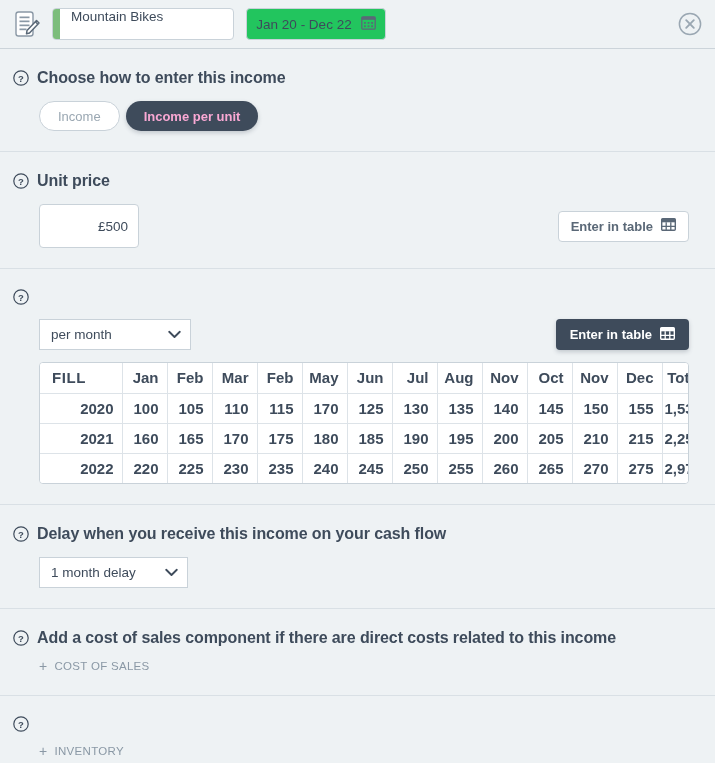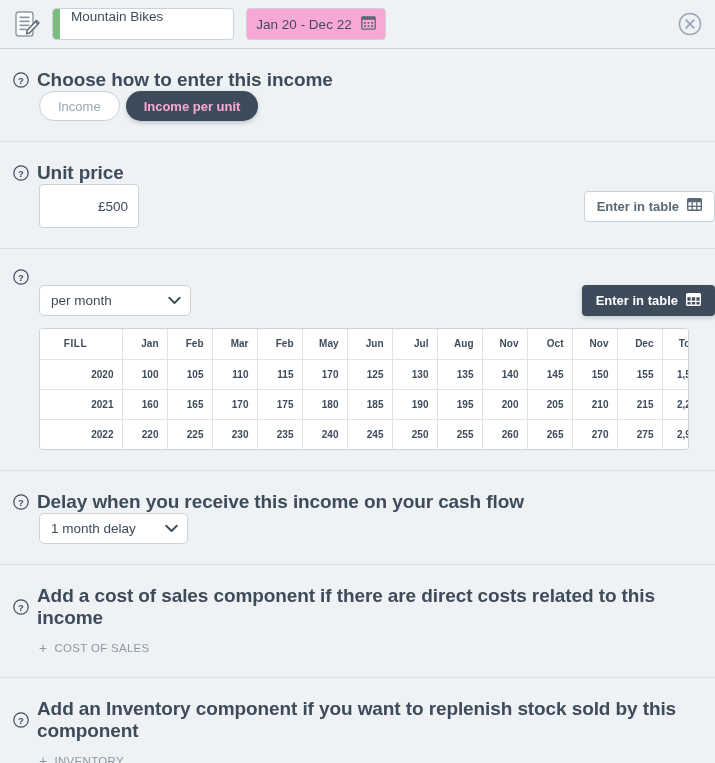--- a/index.html
+++ b/index.html
@@ -48,21 +48,21 @@
   .name-text {
     padding-left: 11px;
     font-size: 13.5px;
     color: #3e4b5b;
     white-space: nowrap;
   }
   .date-field {
     margin-left: 12px;
     width: 140px;
     height: 32px;
-    background: #f9a8d4;
+    background: #22c55e;
     border: 1px solid #c9d2d9;
     border-radius: 4px;
     display: flex;
     align-items: center;
     justify-content: center;
     gap: 9px;
     font-size: 13.5px;
     color: #3e4b5b;
     white-space: nowrap;
   }
@@ -86,27 +86,29 @@
     display: flex;
     align-items: center;
     gap: 8px;
     padding-left: 13px;
   }
   .qmark {
     width: 16px; height: 16px;
     flex: 0 0 auto;
   }
   .sec-title {
-    font-size: 19px;
+    font-size: 16px;
     font-weight: bold;
     color: #3e4b5b;
     letter-spacing: -0.1px;
   }
   .sec-body {
     padding-left: 39px;
+    padding-right: 26px;
+    margin-top: 14px;
   }
 
   
   .pill-row { display: flex; align-items: center; gap: 1px; }
   .pill {
     height: 30px;
     border-radius: 15px;
     display: flex;
     align-items: center;
     justify-content: center;
@@ -180,21 +182,21 @@
     cursor: pointer;
     white-space: nowrap;
     box-shadow: 0 2px 4px rgba(62,75,91,0.25);
   }
 
   
   .select-box {
     height: 31px;
     background: #ffffff;
     border: 1px solid #c9d2d9;
-    border-radius: 5px;
+    border-radius: 0;
     display: inline-flex;
     align-items: center;
     justify-content: space-between;
     padding: 0 9px 0 11px;
     font-size: 13.5px;
     color: #3e4b5b;
     cursor: pointer;
   }
   .select-w1 { width: 152px; }
   .select-w2 { width: 149px; }
@@ -210,21 +212,21 @@
   }
   table.grid {
     border-collapse: collapse;
     width: 100%;
     table-layout: fixed;
   }
   table.grid th, table.grid td {
     border-right: 1px solid #dde3e8;
     border-bottom: 1px solid #dde3e8;
     height: 30px;
-    font-size: 10px;
+    font-size: 15px;
     font-weight: bold;
     text-align: right;
     padding-right: 8px;
     color: #3e4b5b;
     background: #ffffff;
   }
   table.grid tr:last-child td { border-bottom: none; }
   table.grid th:last-child, table.grid td:last-child { border-right: none; }
 
   th.monthhdr {
@@ -544,19 +546,18 @@
 </div>
 
 <div class="section last">
   <div class="sec-head">
     <span class="qmark">
       <svg width="16" height="16" viewBox="0 0 16 16">
         <circle cx="8" cy="8" r="7.2" fill="none" stroke="#3e4b5b" stroke-width="1.2"></circle>
         <text x="8" y="11.6" text-anchor="middle" font-family="Liberation Sans, sans-serif" font-size="9.5" font-weight="bold" fill="#3e4b5b">?</text>
       </svg>
     </span>
-    <span class="sec-title">Add an Inventory component if you want to replenish stock sold by this component</span>
   </div>
   <div class="add-link">
     <span class="plus">+</span>
     <span>INVENTORY</span>
   </div>
 </div>
 
 </body></html>

